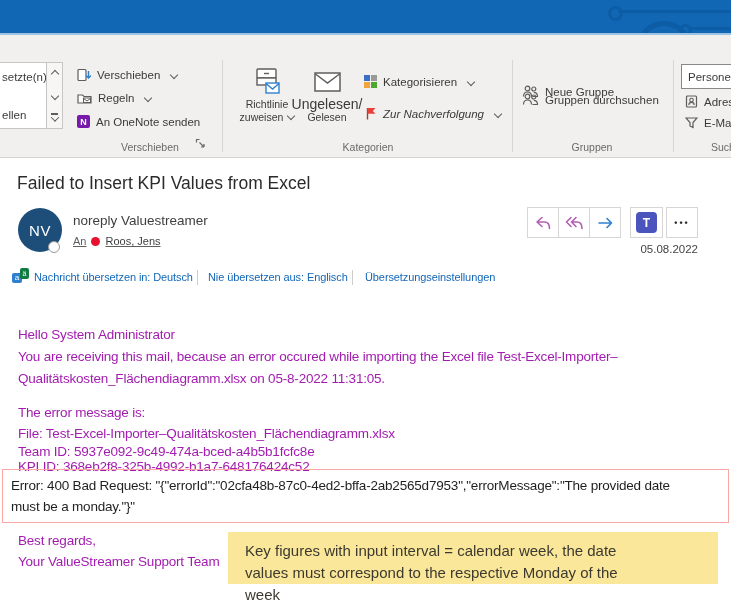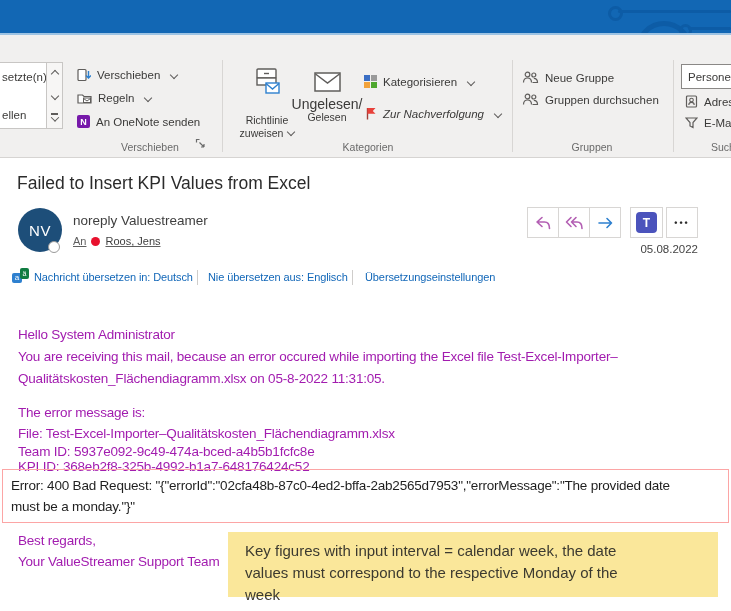--- a/index.html
+++ b/index.html
@@ -33,21 +33,21 @@
   .sender{font-size:13.5px;color:#3e3e3e;white-space:nowrap;}
   .torow{font-size:11px;color:#5f5f5f;display:flex;align-items:center;gap:5px;white-space:nowrap;}
   .dot{width:9px;height:9px;border-radius:50%;background:#e8112d;display:inline-block;}
   .actbtn{position:absolute;top:207px;width:32px;height:31px;background:#fff;border:1px solid #d8d6d4;box-sizing:border-box;display:flex;align-items:center;justify-content:center;cursor:pointer;}
   .date{font-size:11.5px;color:#444;text-align:right;white-space:nowrap;}
   .tlink{font-size:11px;color:#1267b8;white-space:nowrap;letter-spacing:-.1px;cursor:pointer;}
   .tdivider{width:1px;height:15px;background:#cfcdcb;}
   .bline{font-size:13.5px;color:#a21caf;letter-spacing:-.2px;white-space:nowrap;}
   .errbox{left:2px;top:469px;width:727px;height:54px;border:1px solid #fca5a5;box-sizing:border-box;padding:5px 8px;background:transparent;}
   .errline{font-size:13.5px;color:#1f1f1f;letter-spacing:-.2px;white-space:nowrap;line-height:21px;}
-  .note{left:228px;top:532px;width:490px;height:65px;background:#fae79a;box-sizing:border-box;padding:8px 0 0 17px;}
+  .note{left:228px;top:532px;width:490px;height:52px;background:#fae79a;box-sizing:border-box;padding:8px 0 0 17px;}
   .noteline{font-size:15px;line-height:22px;color:#3c3a30;white-space:nowrap;}
   svg{display:block;}
   .teamsicon{width:21px;height:21px;background:#4b53bc;border-radius:4px;color:#fff;font-size:12px;font-weight:bold;display:flex;align-items:center;justify-content:center;}
   .onenote{width:13px;height:13px;background:#7719aa;border-radius:2px;color:#fff;font-size:9px;font-weight:bold;display:flex;align-items:center;justify-content:center;}
   .moredots{font-size:9px;color:#2b2b2b;letter-spacing:2px;font-weight:bold;}
 </style>
 </head>
 <body>
 
 <div id="screen">
@@ -114,21 +114,21 @@
     <div class="abs grp-label" style="left:90px;top:106px;width:120px;">Verschieben</div>
 
     <div class="abs" style="left:230px;top:31px;width:74px;text-align:center;">
       <svg width="30" height="30" viewBox="0 0 30 30" style="margin:0 auto;">
         <rect x="5" y="3" width="19" height="9" rx="1" stroke="#5f5d5b" stroke-width="1.4" fill="#fff"></rect>
         <path d="M12 7.5 H17" stroke="#5f5d5b" stroke-width="1.4"></path>
         <rect x="5" y="12" width="19" height="7" stroke="#5f5d5b" stroke-width="1.4" fill="#fff"></rect>
         <rect x="14" y="17" width="13" height="10" stroke="#2e80cf" stroke-width="1.4" fill="#fff"></rect>
         <path d="M14 17.5 L20.5 23 L27 17.5" stroke="#2e80cf" stroke-width="1.4" fill="none"></path>
       </svg>
-      <div class="rib-txt" style="font-size:10.5px;line-height:13px;margin-top:18px;">Richtlinie</div>
+      <div class="rib-txt" style="font-size:10.5px;line-height:13px;margin-top:2px;">Richtlinie</div>
       <div class="rib-txt" style="font-size:10.5px;line-height:13px;"><span>zuweisen</span><span class="chev"></span></div>
     </div>
     <div class="abs" style="left:290px;top:31px;width:74px;text-align:center;">
       <svg width="27" height="27" viewBox="0 0 27 27" style="margin:3px auto 0;">
         <rect x="1" y="4" width="25" height="18" stroke="#5f5d5b" stroke-width="1.5" fill="#fff"></rect>
         <path d="M1.5 5 L13.5 14 L25.5 5" stroke="#5f5d5b" stroke-width="1.5" fill="none"></path>
       </svg>
       <div class="rib-txt" style="font-size:14px;line-height:13px;margin-top:2px;">Ungelesen/</div>
       <div class="rib-txt" style="font-size:10.5px;line-height:13px;">Gelesen</div>
     </div>
@@ -145,21 +145,21 @@
     <div class="abs rib-item" style="left:365px;top:72px;font-style:italic;">
       <svg width="12" height="13" viewBox="0 0 12 13">
           <path d="M2.5 1 V12.5" stroke="#a33c35" stroke-width="1.4"></path>
           <path d="M2.5 1 H10.5 L7.8 3.9 L10.5 6.8 H2.5 Z" fill="#e8413a"></path>
         </svg>
       <span class="rib-txt">Zur Nachverfolgung</span>
         <span class="chev"></span>
     </div>
     <div class="abs grp-label" style="left:318px;top:106px;width:100px;">Kategorien</div>
 
-    <div class="abs rib-item" style="left:522px;top:36px;">
+    <div class="abs rib-item" style="left:522px;top:50px;">
       <svg width="17" height="13" viewBox="0 0 17 13">
           <circle cx="5.5" cy="3.5" r="2.3" stroke="#5f5d5b" stroke-width="1.2" fill="none"></circle>
           <path d="M1.5 11.5 C1.5 8.3 3.5 7 5.5 7 C7.5 7 9.5 8.3 9.5 11.5" stroke="#5f5d5b" stroke-width="1.2" fill="none"></path>
           <circle cx="11.8" cy="4" r="2" stroke="#5f5d5b" stroke-width="1.2" fill="none"></circle>
           <path d="M10.5 11.5 H15.5 C15.5 8.8 13.8 7.4 11.8 7.4" stroke="#5f5d5b" stroke-width="1.2" fill="none"></path>
         </svg>
       <span class="rib-txt">Neue Gruppe</span>
     </div>
     <div class="abs rib-item" style="left:522px;top:58px;">
       <svg width="17" height="13" viewBox="0 0 17 13">

